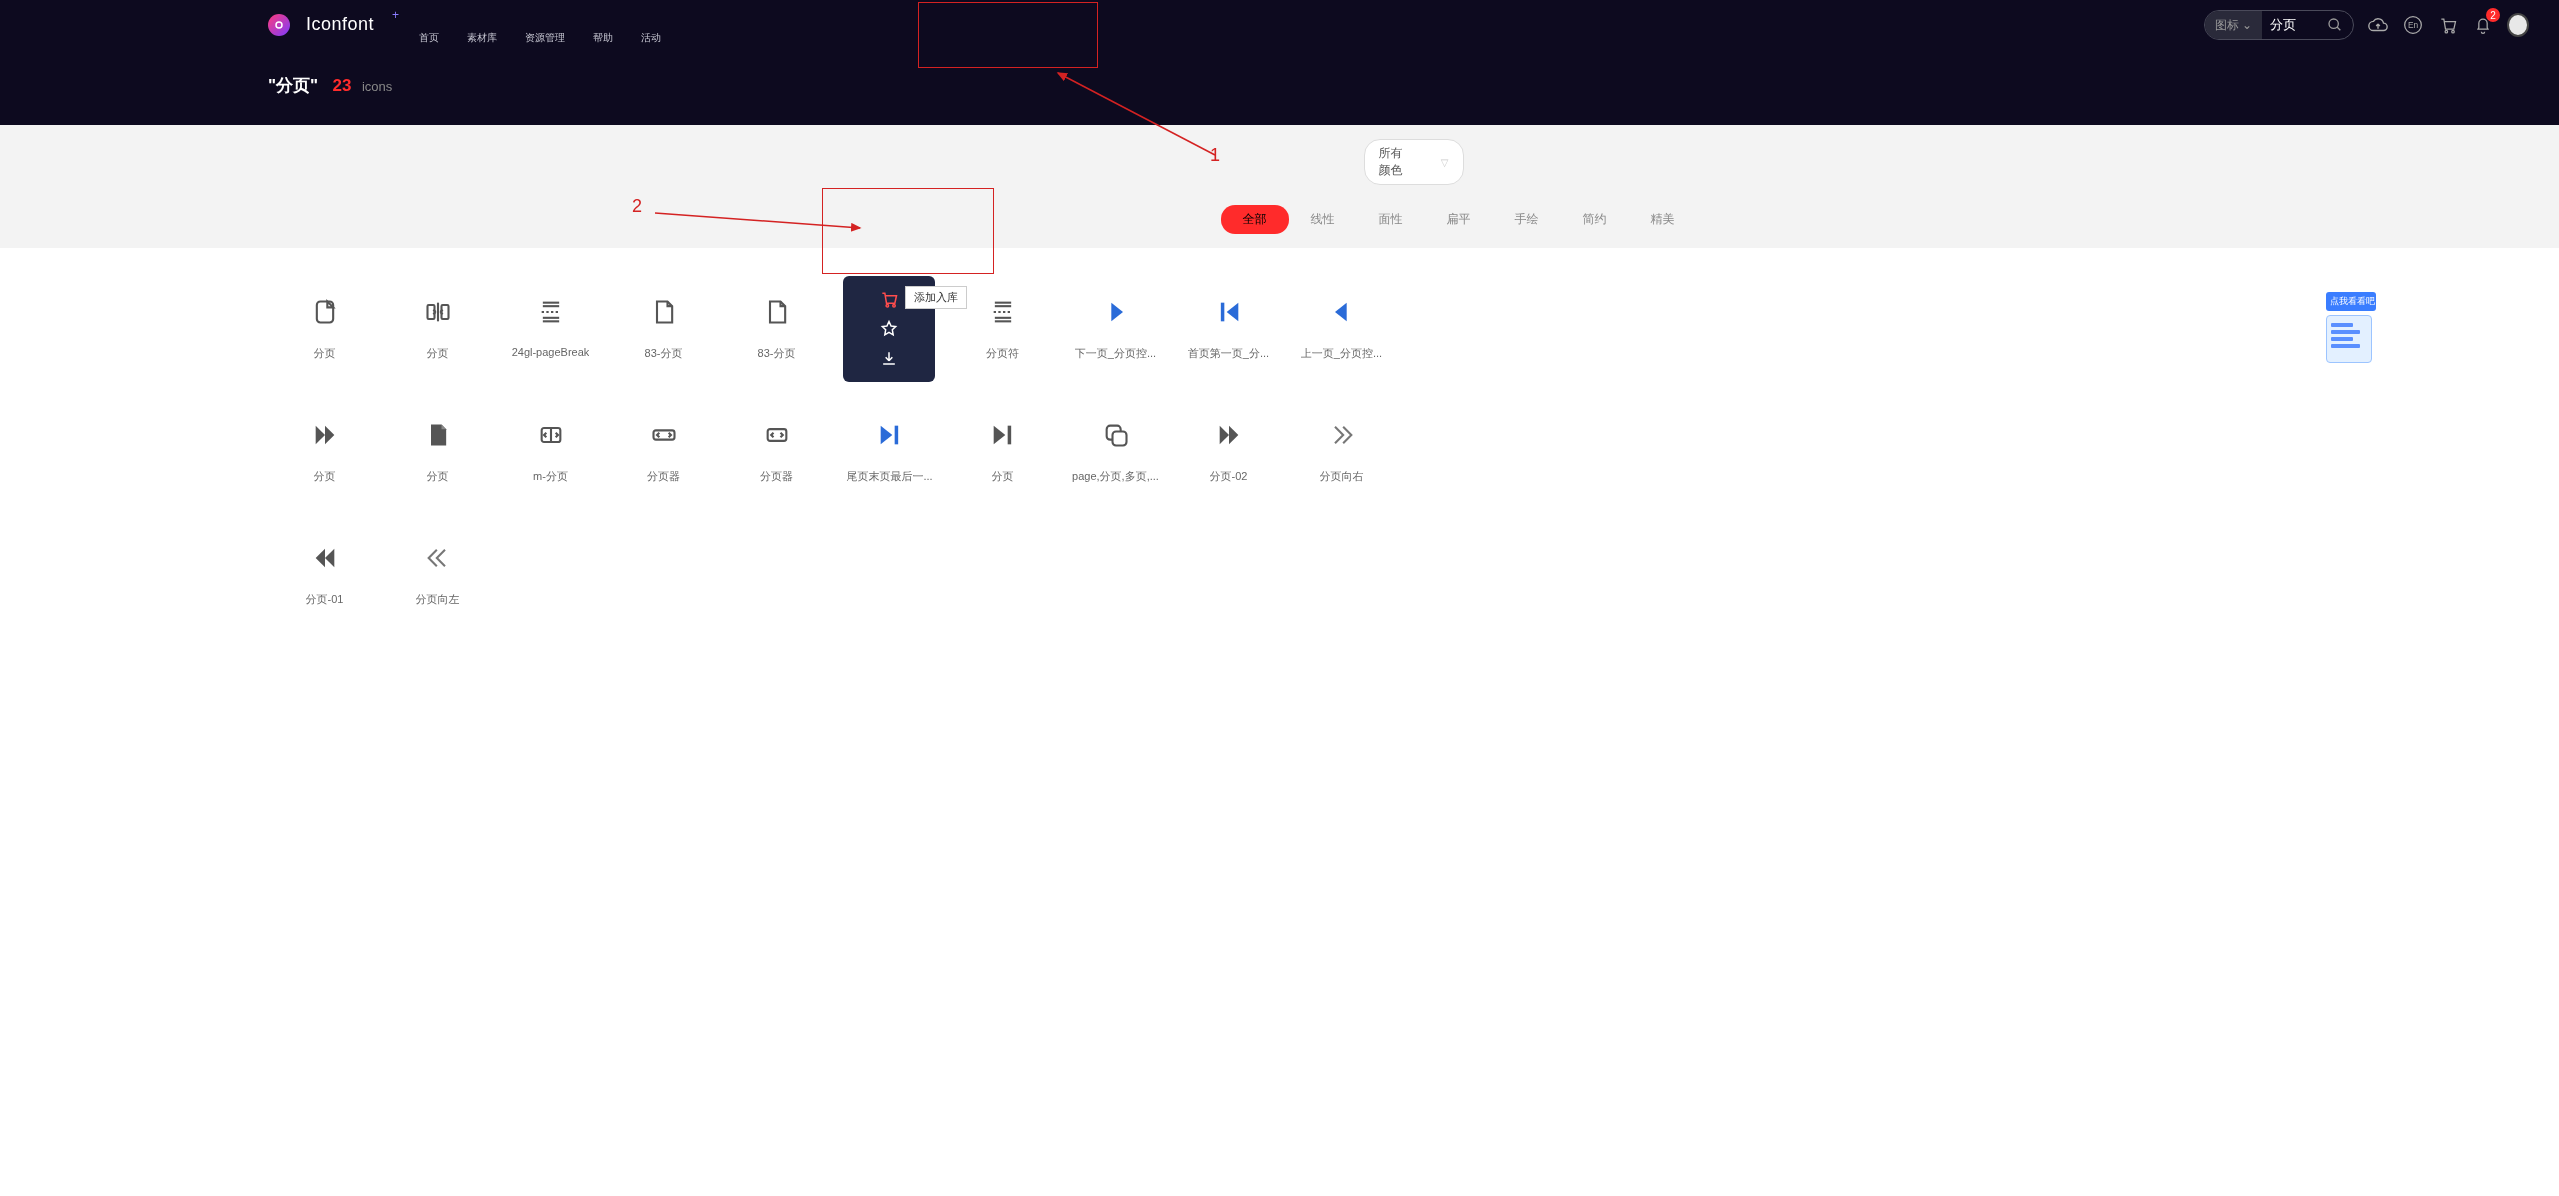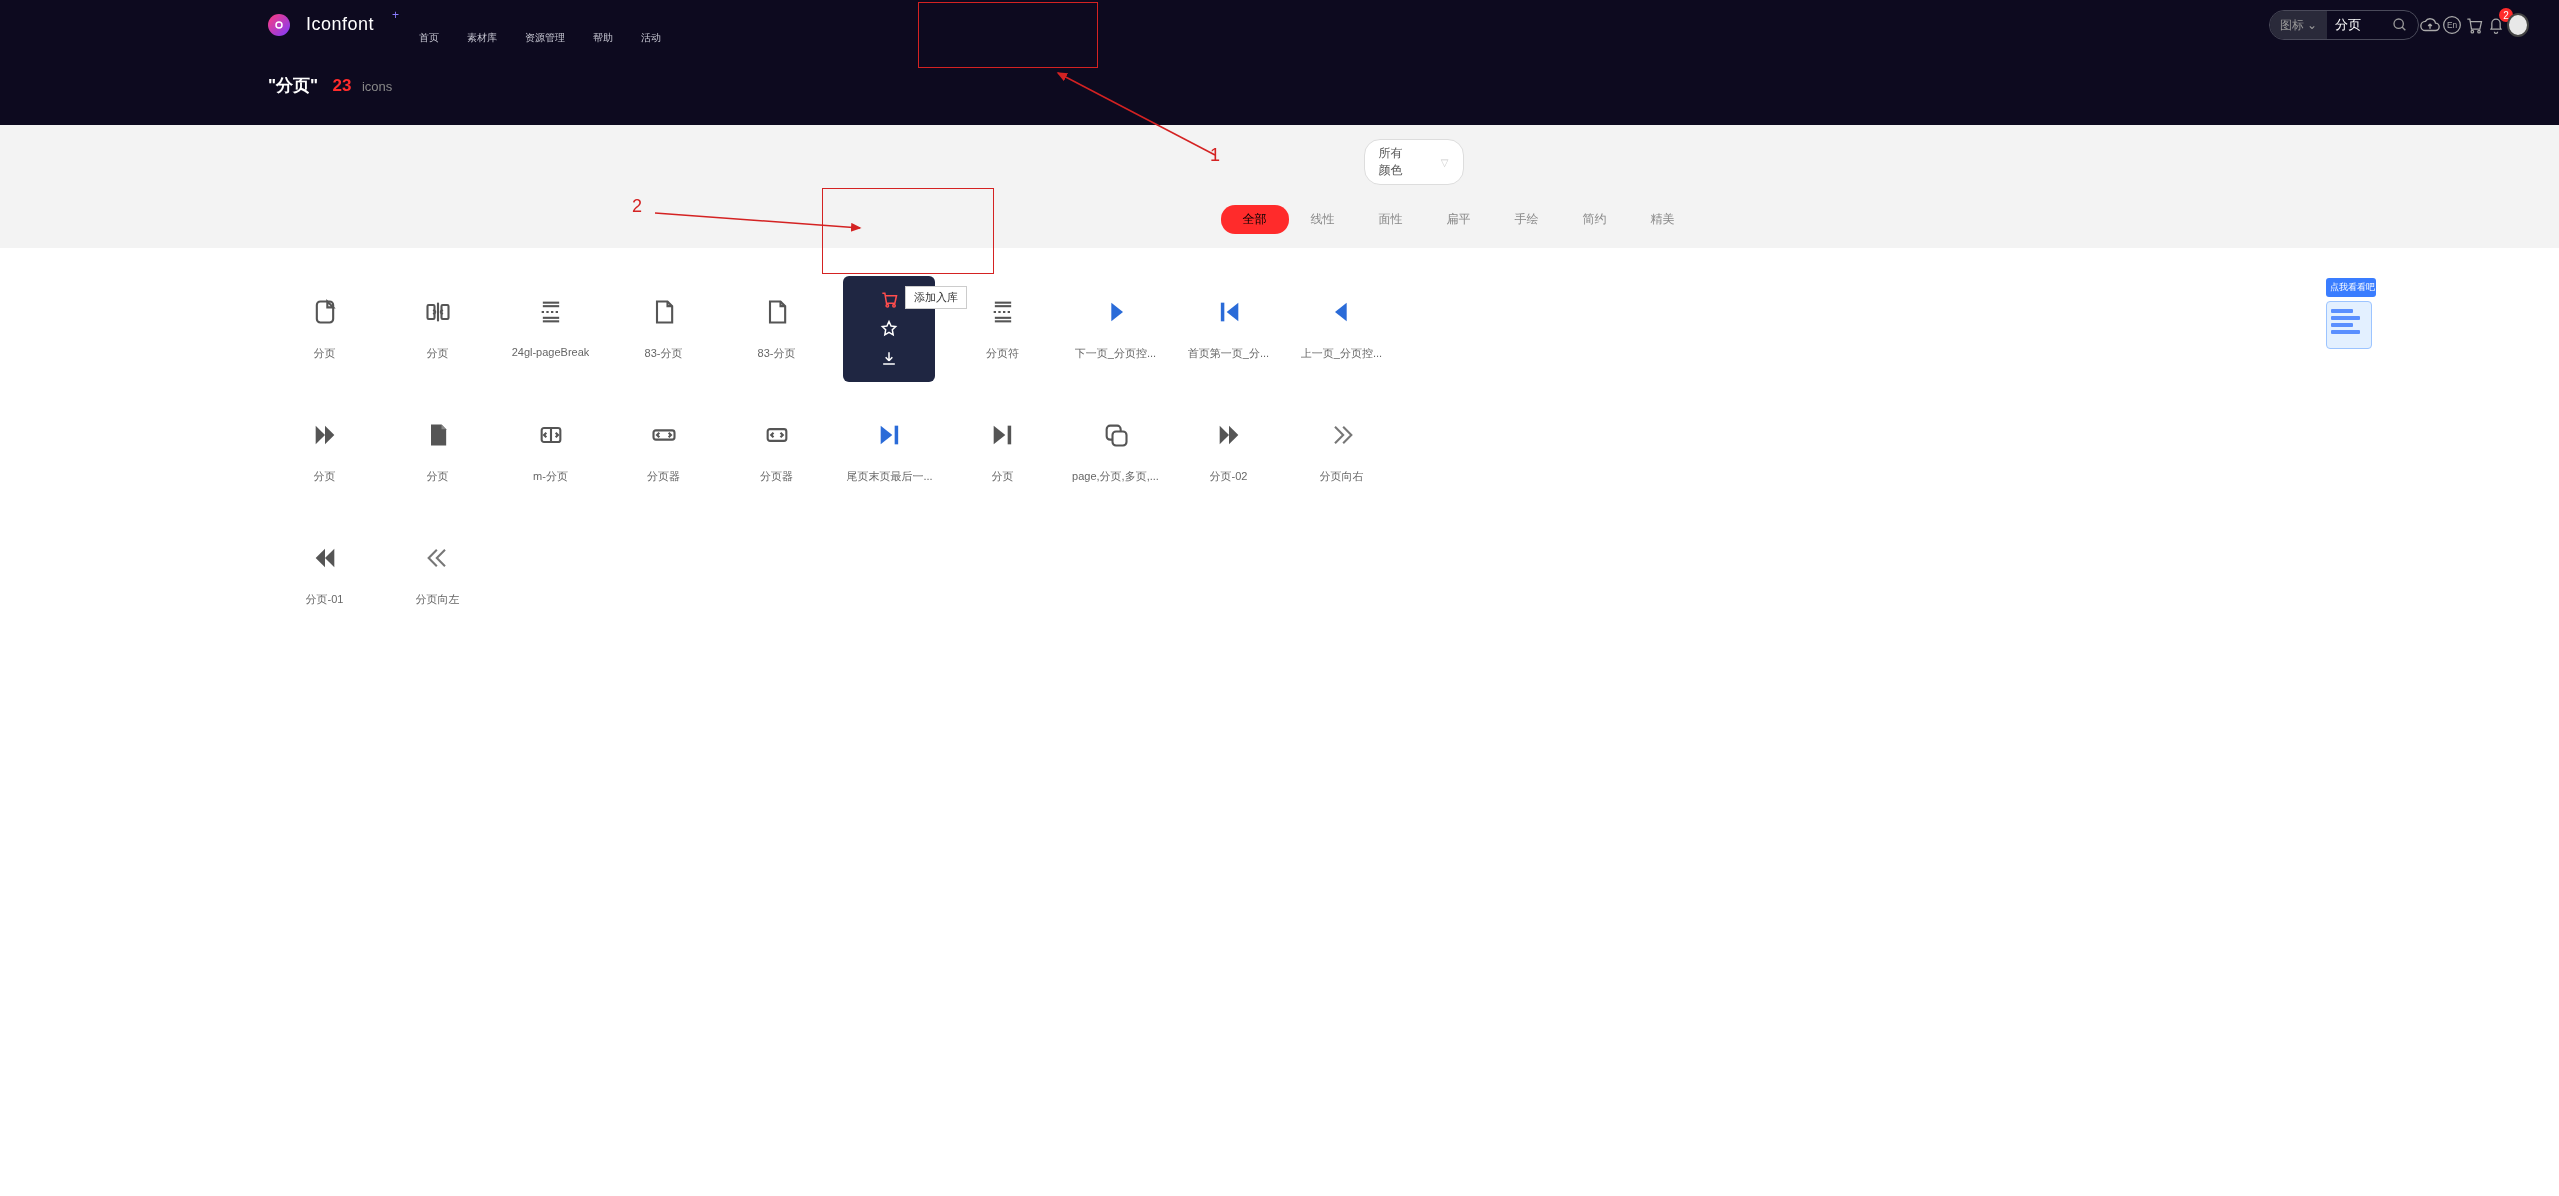--- a/index.html
+++ b/index.html
@@ -5,21 +5,21 @@
 * { margin: 0; padding: 0; box-sizing: border-box; }
 body { font-family: -apple-system, BlinkMacSystemFont, "Segoe UI", Arial, sans-serif; background: #fff; }
 
 .header { background: #0d0a1f; height: 50px; display: flex; align-items: center; padding: 0 30px 0 268px; }
 .logo { display: flex; align-items: flex-start; gap: 16px; margin-right: 20px; }
 .logo-icon { width: 22px; height: 22px; border-radius: 50%; background: linear-gradient(135deg,#ff3b7b,#7b3bff); display:flex;align-items:center;justify-content:center;}
 .logo-text { color: #fff; font-size: 18px; font-weight: 300; letter-spacing: 0.5px; }
 .logo-plus { color: #8a7cff; font-size: 12px; margin-left: 2px; position: relative; top:-6px;}
 .nav { display: flex; gap: 28px; }
 .nav-item { color: #c5c5d0; font-size: 10px; cursor: pointer; margin-top: 26px; }
-.header-right { margin-left: auto; display: flex; align-items: center; gap: 0; }
+.header-right { margin-left: auto; display: flex; align-items: center; gap: 13px; }
 .search-wrap { display: flex; align-items: center; border: 1px solid #4a4a5a; border-radius: 16px; height: 30px; overflow: hidden; }
 .search-type { background: #2a2a3a; color: #999; font-size: 12px; padding: 0 10px; height: 100%; display: flex; align-items: center; gap: 3px; cursor:pointer;}
 .search-input { background: transparent; border: none; outline: none; color: #fff; font-size: 13px; padding: 0 8px; width: 55px; }
 .search-btn { background: transparent; border: none; color: #999; padding: 0 10px; cursor: pointer; display:flex;align-items:center;}
 .hicon { color: #aaa; cursor: pointer; position: relative; display:flex;align-items:center;justify-content:center;width:22px;height:22px;}
 .badge { position: absolute; top: -6px; right: -6px; background: #ff2b2b; color: #fff; font-size: 10px; width: 14px; height: 14px; border-radius: 50%; display: flex; align-items: center; justify-content: center; }
 .avatar { width: 24px; height: 24px; border-radius: 50%; background: #e8e8e8; border:2px solid #444;}
 
 .subheader { background: #0d0a1f; padding: 24px 0 28px 268px; }
 .search-result-title { color: #fff; font-size: 17px; font-weight: bold; }
@@ -38,21 +38,21 @@
 .icon-grid { display: flex; flex-wrap: wrap; gap: 0; width: 1130px;}
 .icon-cell { width: 113px; height: 123px; display: flex; flex-direction: column; align-items: center; justify-content: flex-start; padding-top: 18px; position: relative; cursor:pointer;}
 .icon-preview { width: 32px; height: 32px; display: flex; align-items: center; justify-content: center; color: #555; }
 .icon-label { font-size: 11px; color: #666; margin-top: 18px; max-width: 90px; overflow: hidden; text-overflow: ellipsis; white-space: nowrap; text-align: center;}
 
 .hover-panel { position: absolute; background: #1f2642; width: 92px; border-radius: 6px; display: flex; flex-direction: column; align-items: center; padding: 8px 0; top:-2px; left:10px;}
 .hover-action { width: 100%; display: flex; align-items: center; justify-content: center; padding: 5px 0; cursor: pointer; position: relative;}
 .hover-action svg { stroke: #fff;}
 .hover-action.cart svg { stroke: #ff4d4d;}
 .tooltip { position: absolute; left: 62px; top: 2px; background: #fff; border: 1px solid #ccc; font-size: 11px; color: #333; padding: 3px 8px; white-space: nowrap;}
-.side-promo { position: absolute; right: 183px; top: 30px; width:50px;}
+.side-promo { position: absolute; right: 183px; top: 44px; width:50px;}
 .promo-bubble{background:#3a7dff;color:#fff;font-size:9px;padding:3px 4px;border-radius:3px;text-align:center;white-space:nowrap;position:relative;}
 .promo-card{width:46px;height:48px;background:#e3f0ff;border:1px solid #9cc4ff;border-radius:4px;margin-top:4px;padding:4px;}
 .promo-line{height:4px;background:#5a8fff;margin:3px 0;border-radius:1px;width:60%;}
 .promo-line:nth-child(2n){width:80%;}
 
 .annot { position: absolute; pointer-events: none; }
 .annot-box1 { border: 1px solid #d42222; left:918px; top:2px; width:180px; height:66px;}
 .annot-label1 { color:#d42222; font-size:18px; left:1210px; top:145px;}
 .annot-arrow1-svg{left:1050px;top:65px;}
 .annot-box2 { border: 1px solid #d42222; left:822px; top:188px; width:172px; height:86px;}

